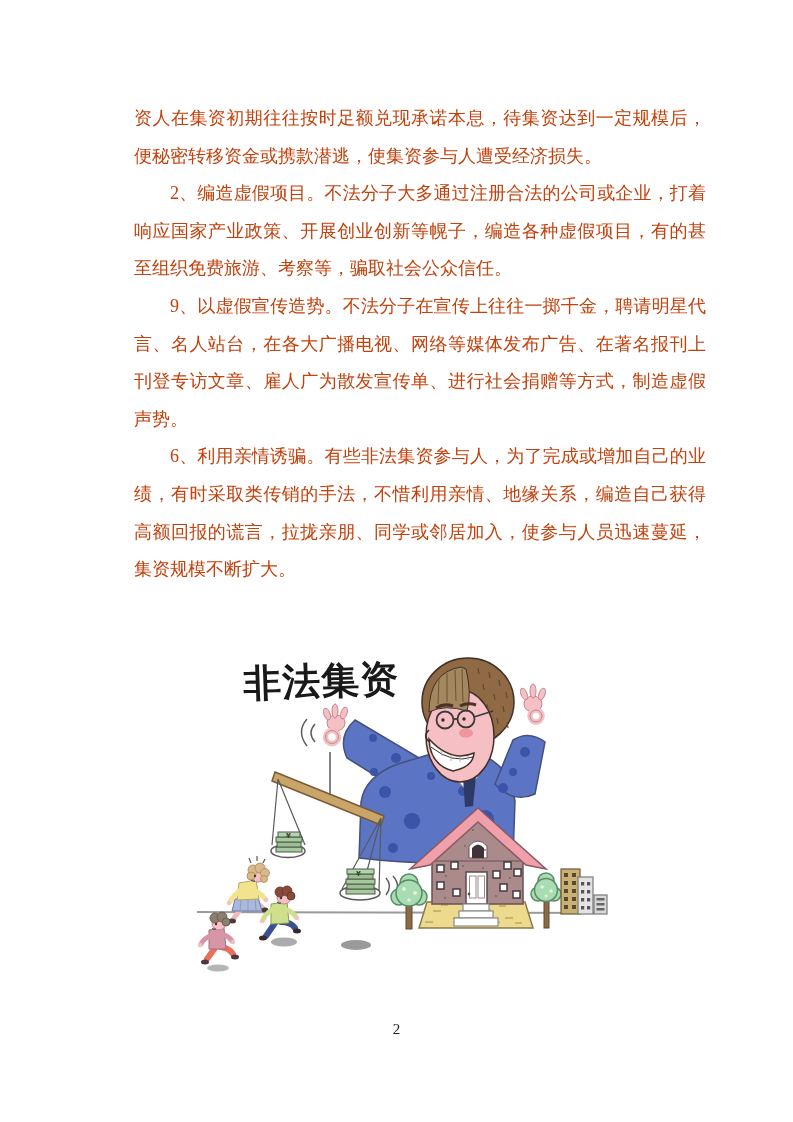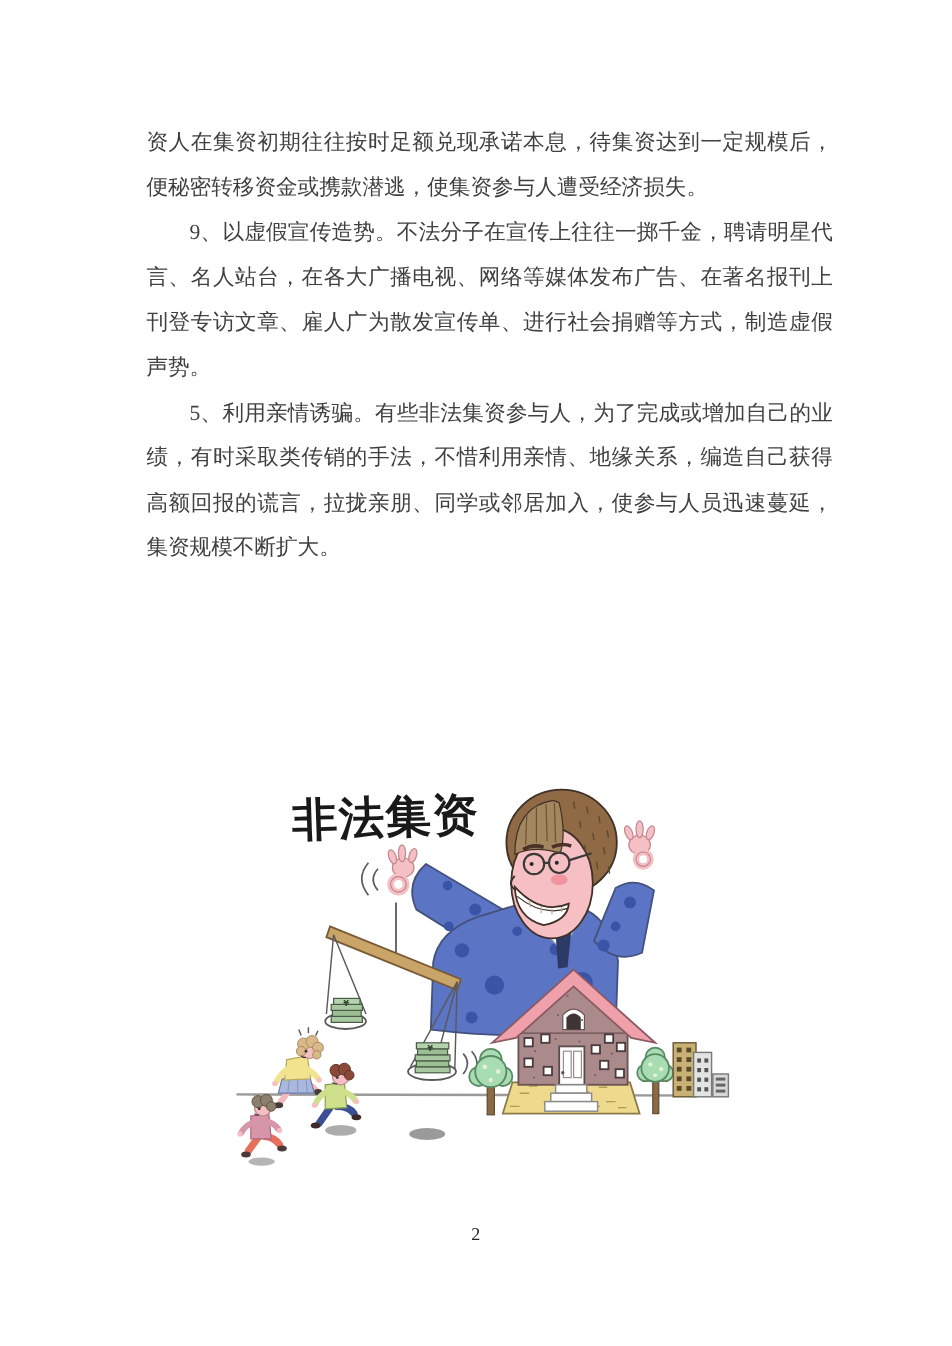--- a/index.html
+++ b/index.html
@@ -5,23 +5,23 @@
   html,body{margin:0;padding:0;background:#ffffff;}
   .page{
     position:relative;
     width:793px;height:1122px;
     background:#ffffff;
     overflow:hidden;
     font-family:"Liberation Serif","DejaVu Serif",serif;
   }
   .text-block{
     position:absolute;
-    left:122px;top:100px;width:572px;
+    left:134px;top:100px;width:572px;
     font-size:18px;line-height:37.6px;
-    color:#404040;
+    color:#c2410c;
     text-align:justify;
     text-justify:inter-ideograph;
   }
   .text-block p{margin:0;padding:0;}
   .text-block p.indent{text-indent:2em;}
   .illustration{
     position:absolute;
     left:163px;top:606px;width:470px;height:375px;
   }
   .illu-title{
@@ -42,22 +42,23 @@
     font-size:15px;color:#222;
   }
 </style>
 </head>
 <body>
 
 <div class="page">
 
   <div class="text-block">
     <p>资人在集资初期往往按时足额兑现承诺本息，待集资达到一定规模后，便秘密转移资金或携款潜逃，使集资参与人遭受经济损失。</p>
+    <p class="indent">2、编造虚假项目。不法分子大多通过注册合法的公司或企业，打着响应国家产业政策、开展创业创新等幌子，编造各种虚假项目，有的甚至组织免费旅游、考察等，骗取社会公众信任。</p>
     <p class="indent">9、以虚假宣传造势。不法分子在宣传上往往一掷千金，聘请明星代言、名人站台，在各大广播电视、网络等媒体发布广告、在著名报刊上刊登专访文章、雇人广为散发宣传单、进行社会捐赠等方式，制造虚假声势。</p>
-    <p class="indent">5、利用亲情诱骗。有些非法集资参与人，为了完成或增加自己的业绩，有时采取类传销的手法，不惜利用亲情、地缘关系，编造自己获得高额回报的谎言，拉拢亲朋、同学或邻居加入，使参与人员迅速蔓延，集资规模不断扩大。</p>
+    <p class="indent">6、利用亲情诱骗。有些非法集资参与人，为了完成或增加自己的业绩，有时采取类传销的手法，不惜利用亲情、地缘关系，编造自己获得高额回报的谎言，拉拢亲朋、同学或邻居加入，使参与人员迅速蔓延，集资规模不断扩大。</p>
   </div>
 
   <svg class="illustration" viewBox="0 0 470 375">
 
     <text class="illu-title" x="158" y="88" text-anchor="middle" transform="rotate(-2 158 70)">非法集资</text>
 
     <path d="M 34,306 L 444,307" stroke="#9a9a9a" stroke-width="2" fill="none"></path>
 
     <g>
       <ellipse cx="193" cy="339" rx="15" ry="5" fill="#9a9a9a"></ellipse>

